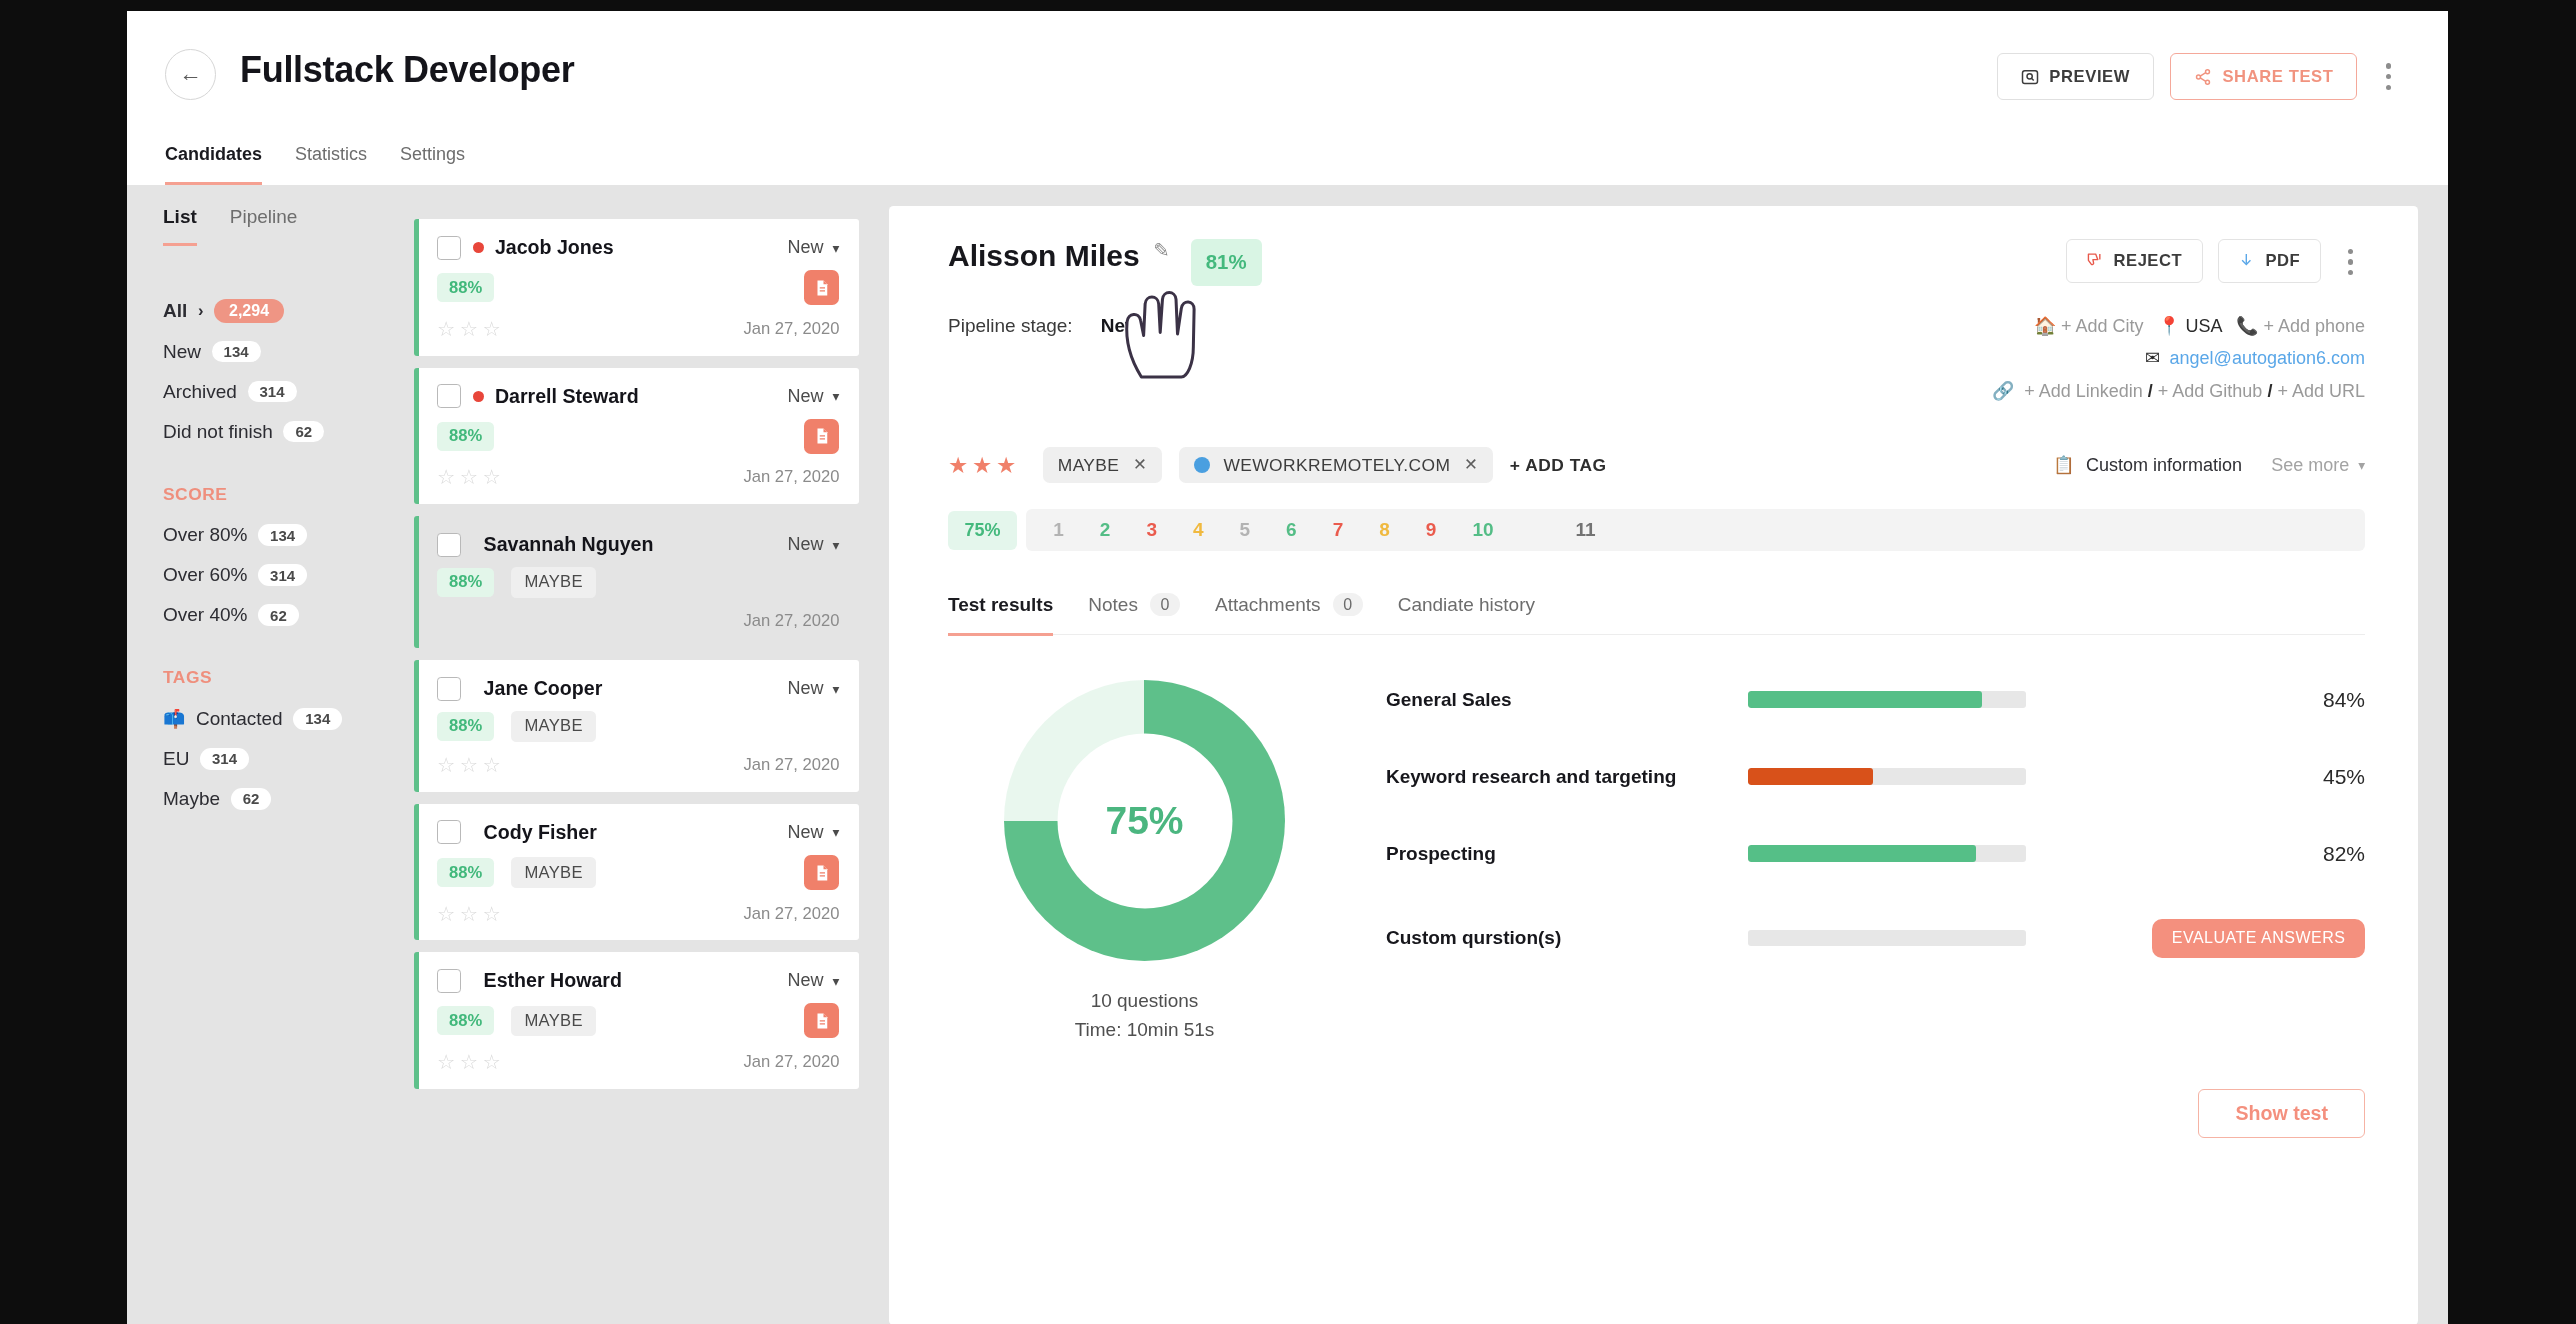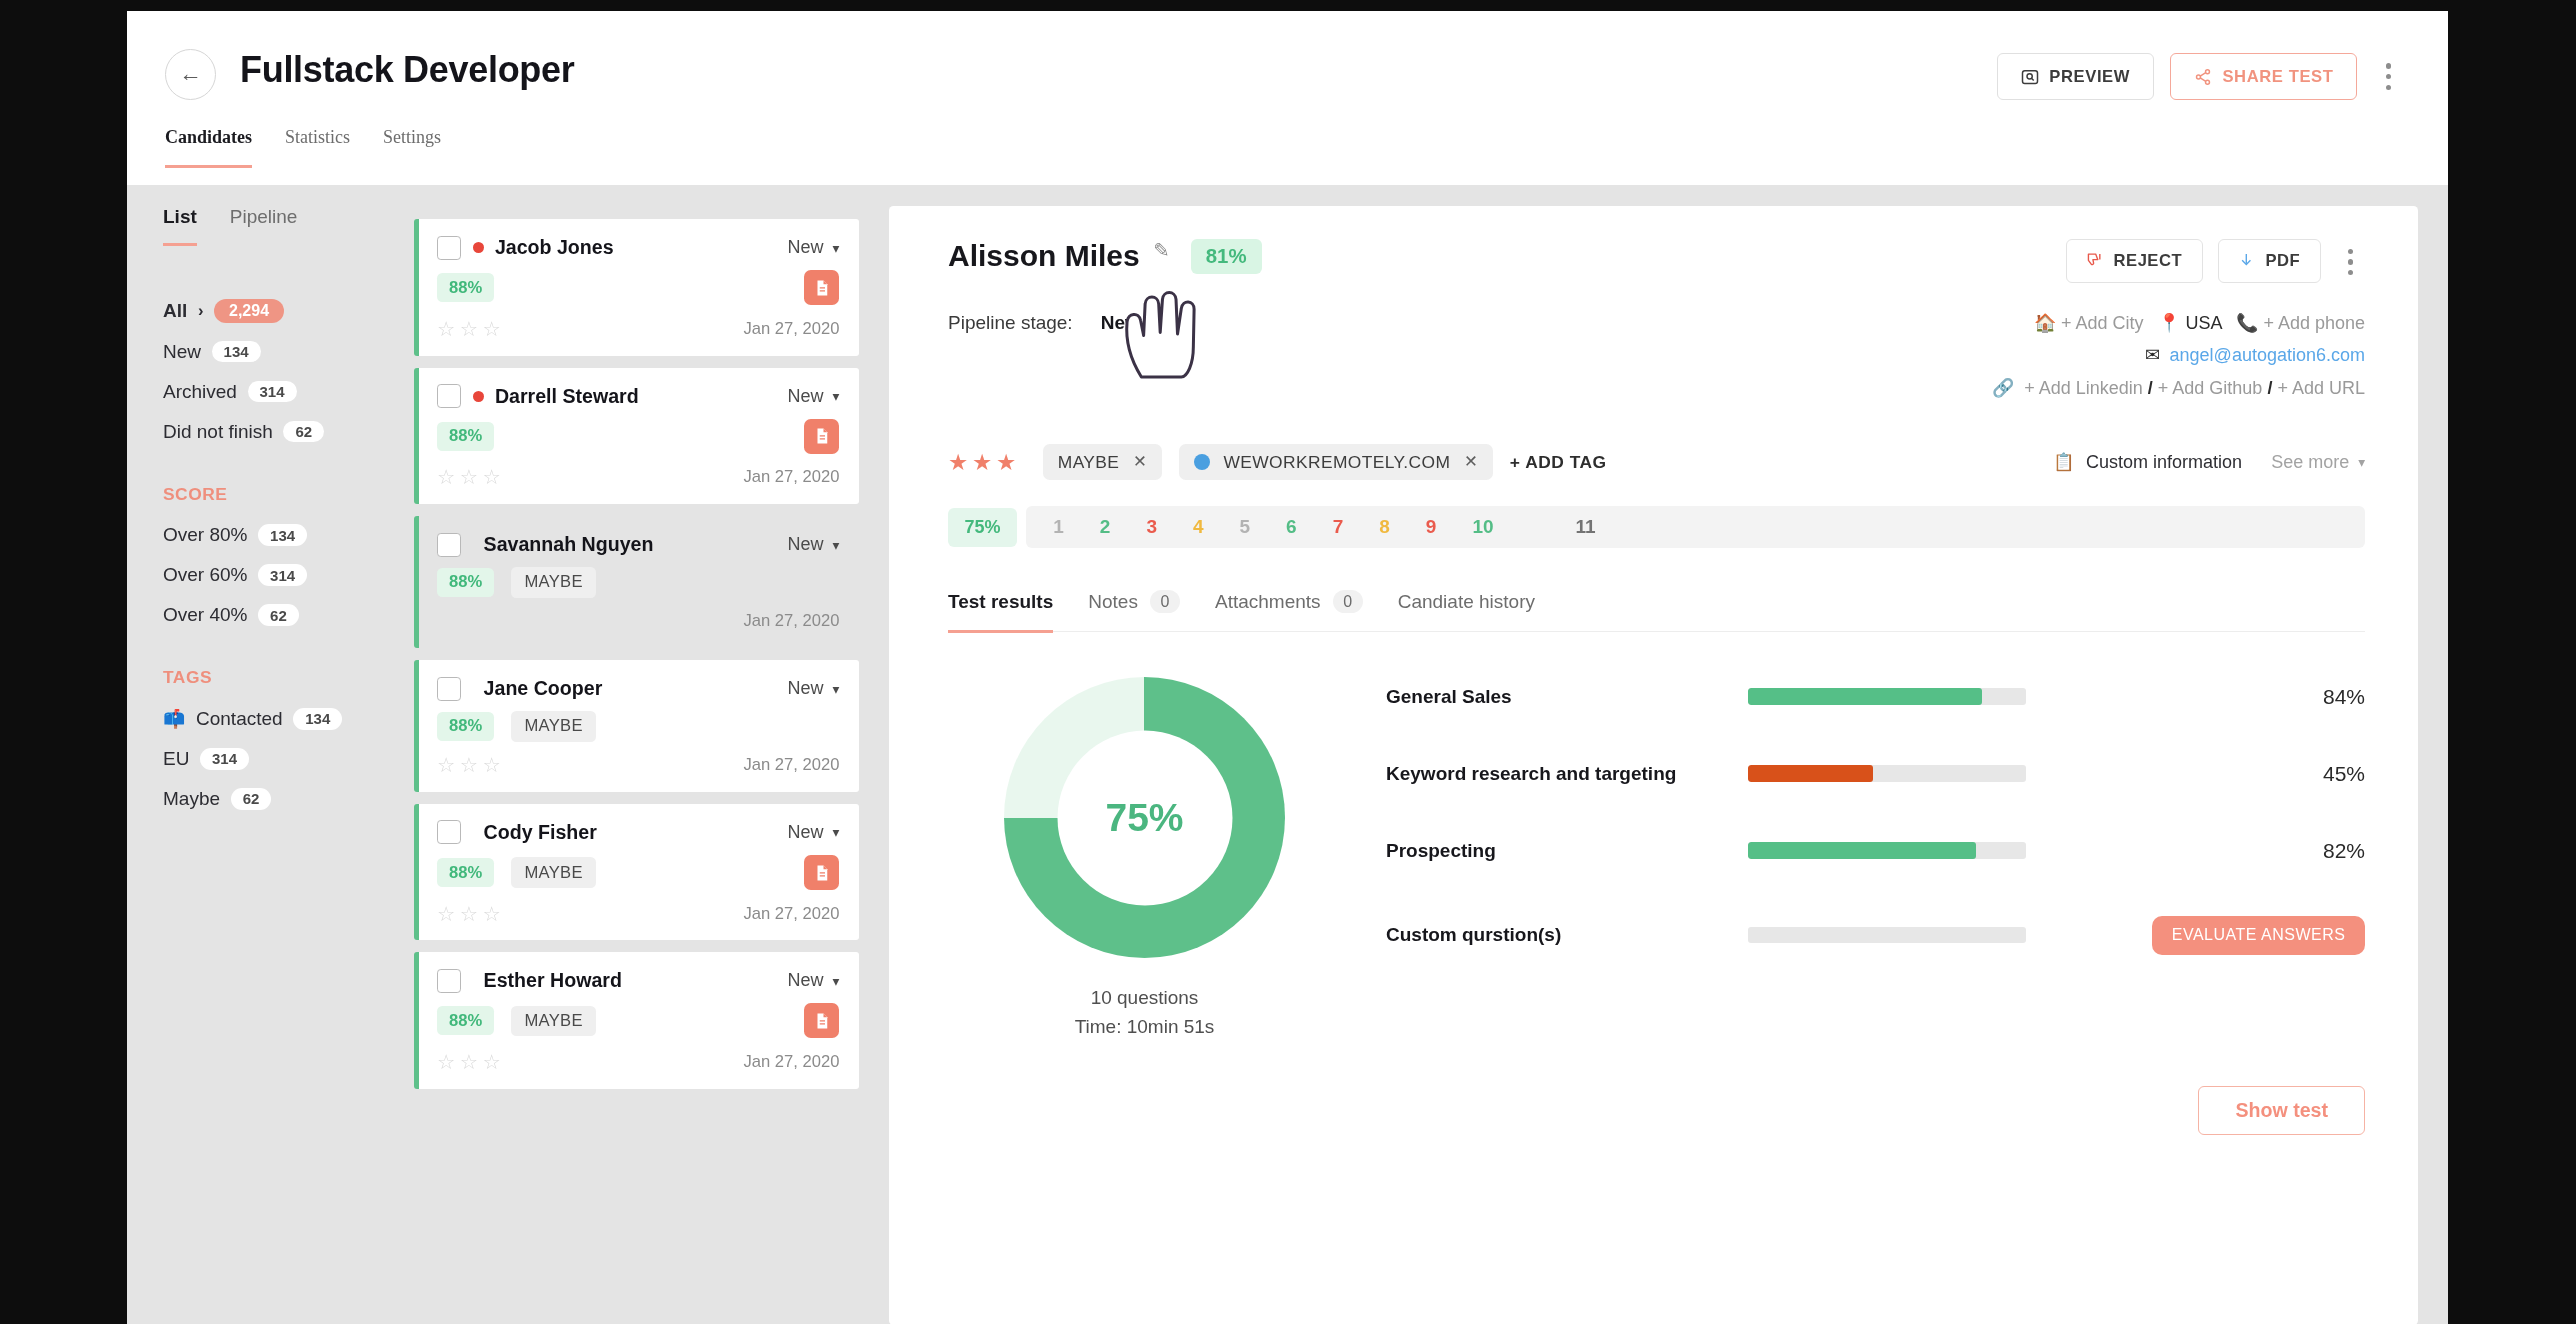--- a/index.html
+++ b/index.html
@@ -36,21 +36,21 @@
     display: inline-flex; align-items: center; gap: 10.6px;
     height: 47px; padding: 0 22.6px; border-radius: 6px;
     border: 1.1px solid #e0e0e0; background: #fff;
     font-size: 16.6px; font-weight: bold; letter-spacing: 0.6px;
     color: #3c3c3c; cursor: pointer; white-space: nowrap;
   }
   .btn-outline.accent { border-color: #f5a89a; color: #f1937f; }
   .kebab { display: flex; flex-direction: column; gap: 5.3px; padding: 7.5px 12px; cursor: pointer; }
   .kebab i { width: 5.3px; height: 5.3px; border-radius: 50%; background: #8d8d8d; display: block; }
 
-  .tabs-main { display: flex; gap: 33px; padding: 0 0 17px 38px; position: absolute; bottom: 0; left: 0; font-family: Liberation Serif, serif; }
+  .tabs-main { display: flex; gap: 33px; padding: 0 0 0 38px; position: absolute; bottom: 0; left: 0; }
   .tab-main {
     font-size: 18px; color: #6d6d6d; padding-bottom: 16.6px;
     border-bottom: 3.8px solid transparent; cursor: pointer; white-space: nowrap;
   }
   .tab-main.active { color: #1b1b20; font-weight: bold; border-bottom-color: #f5a091; }
 
   
   .body { display: flex; padding: 21px 0 0 0; height: calc(100% - 174px); }
 
   
@@ -105,21 +105,21 @@
   }
   .crow3 { display: flex; align-items: center; margin-top: 10.6px; min-height: 26px; }
   .stars { color: #d9d9d9; font-size: 20.4px; letter-spacing: 4.5px; }
   .cdate { margin-left: auto; font-size: 16.6px; color: #8b8b8b; white-space: nowrap; }
 
   
   .detail { flex: 1; background: #fff; border-radius: 4.5px; margin: 0 30px 0 30px; padding: 33px 53px 0 59px; position: relative; overflow: hidden; }
   .drow1 { display: flex; align-items: flex-start; }
   .dname { font-size: 30px; font-weight: bold; color: #17171c; white-space: nowrap; }
   .pencil { font-size: 19.6px; color: #8c8c8c; margin-left: 13.6px; }
-  .score-big { background: #d9f5e4; color: #44b97d; font-size: 20.4px; font-weight: bold; border-radius: 6px; padding: 6px 15px; margin-left: 21px; }
+  .score-big { background: #d9f5e4; color: #44b97d; font-size: 20.4px; font-weight: bold; border-radius: 6px; padding: 12px 15px; margin-left: 21px; }
   .dactions { margin-left: auto; display: flex; align-items: flex-end; gap: 15px; }
   .btn-sm {
     display: inline-flex; align-items: center; gap: 10.6px; height: 44px; padding: 0 19.6px;
     border: 1.1px solid #e3e3e3; border-radius: 6px; background: #fff;
     font-size: 16.6px; font-weight: bold; color: #3c3c3c; letter-spacing: 0.5px; cursor: pointer; white-space: nowrap;
   }
   .drow2 { display: flex; align-items: flex-start; margin-top: 29px; }
   .stage-line { font-size: 19px; color: #3a3a3a; display: flex; align-items: center; gap: 28px; white-space: nowrap; }
   .stage-line b { color: #17171c; }
   .contact { margin-left: auto; text-align: right; }

